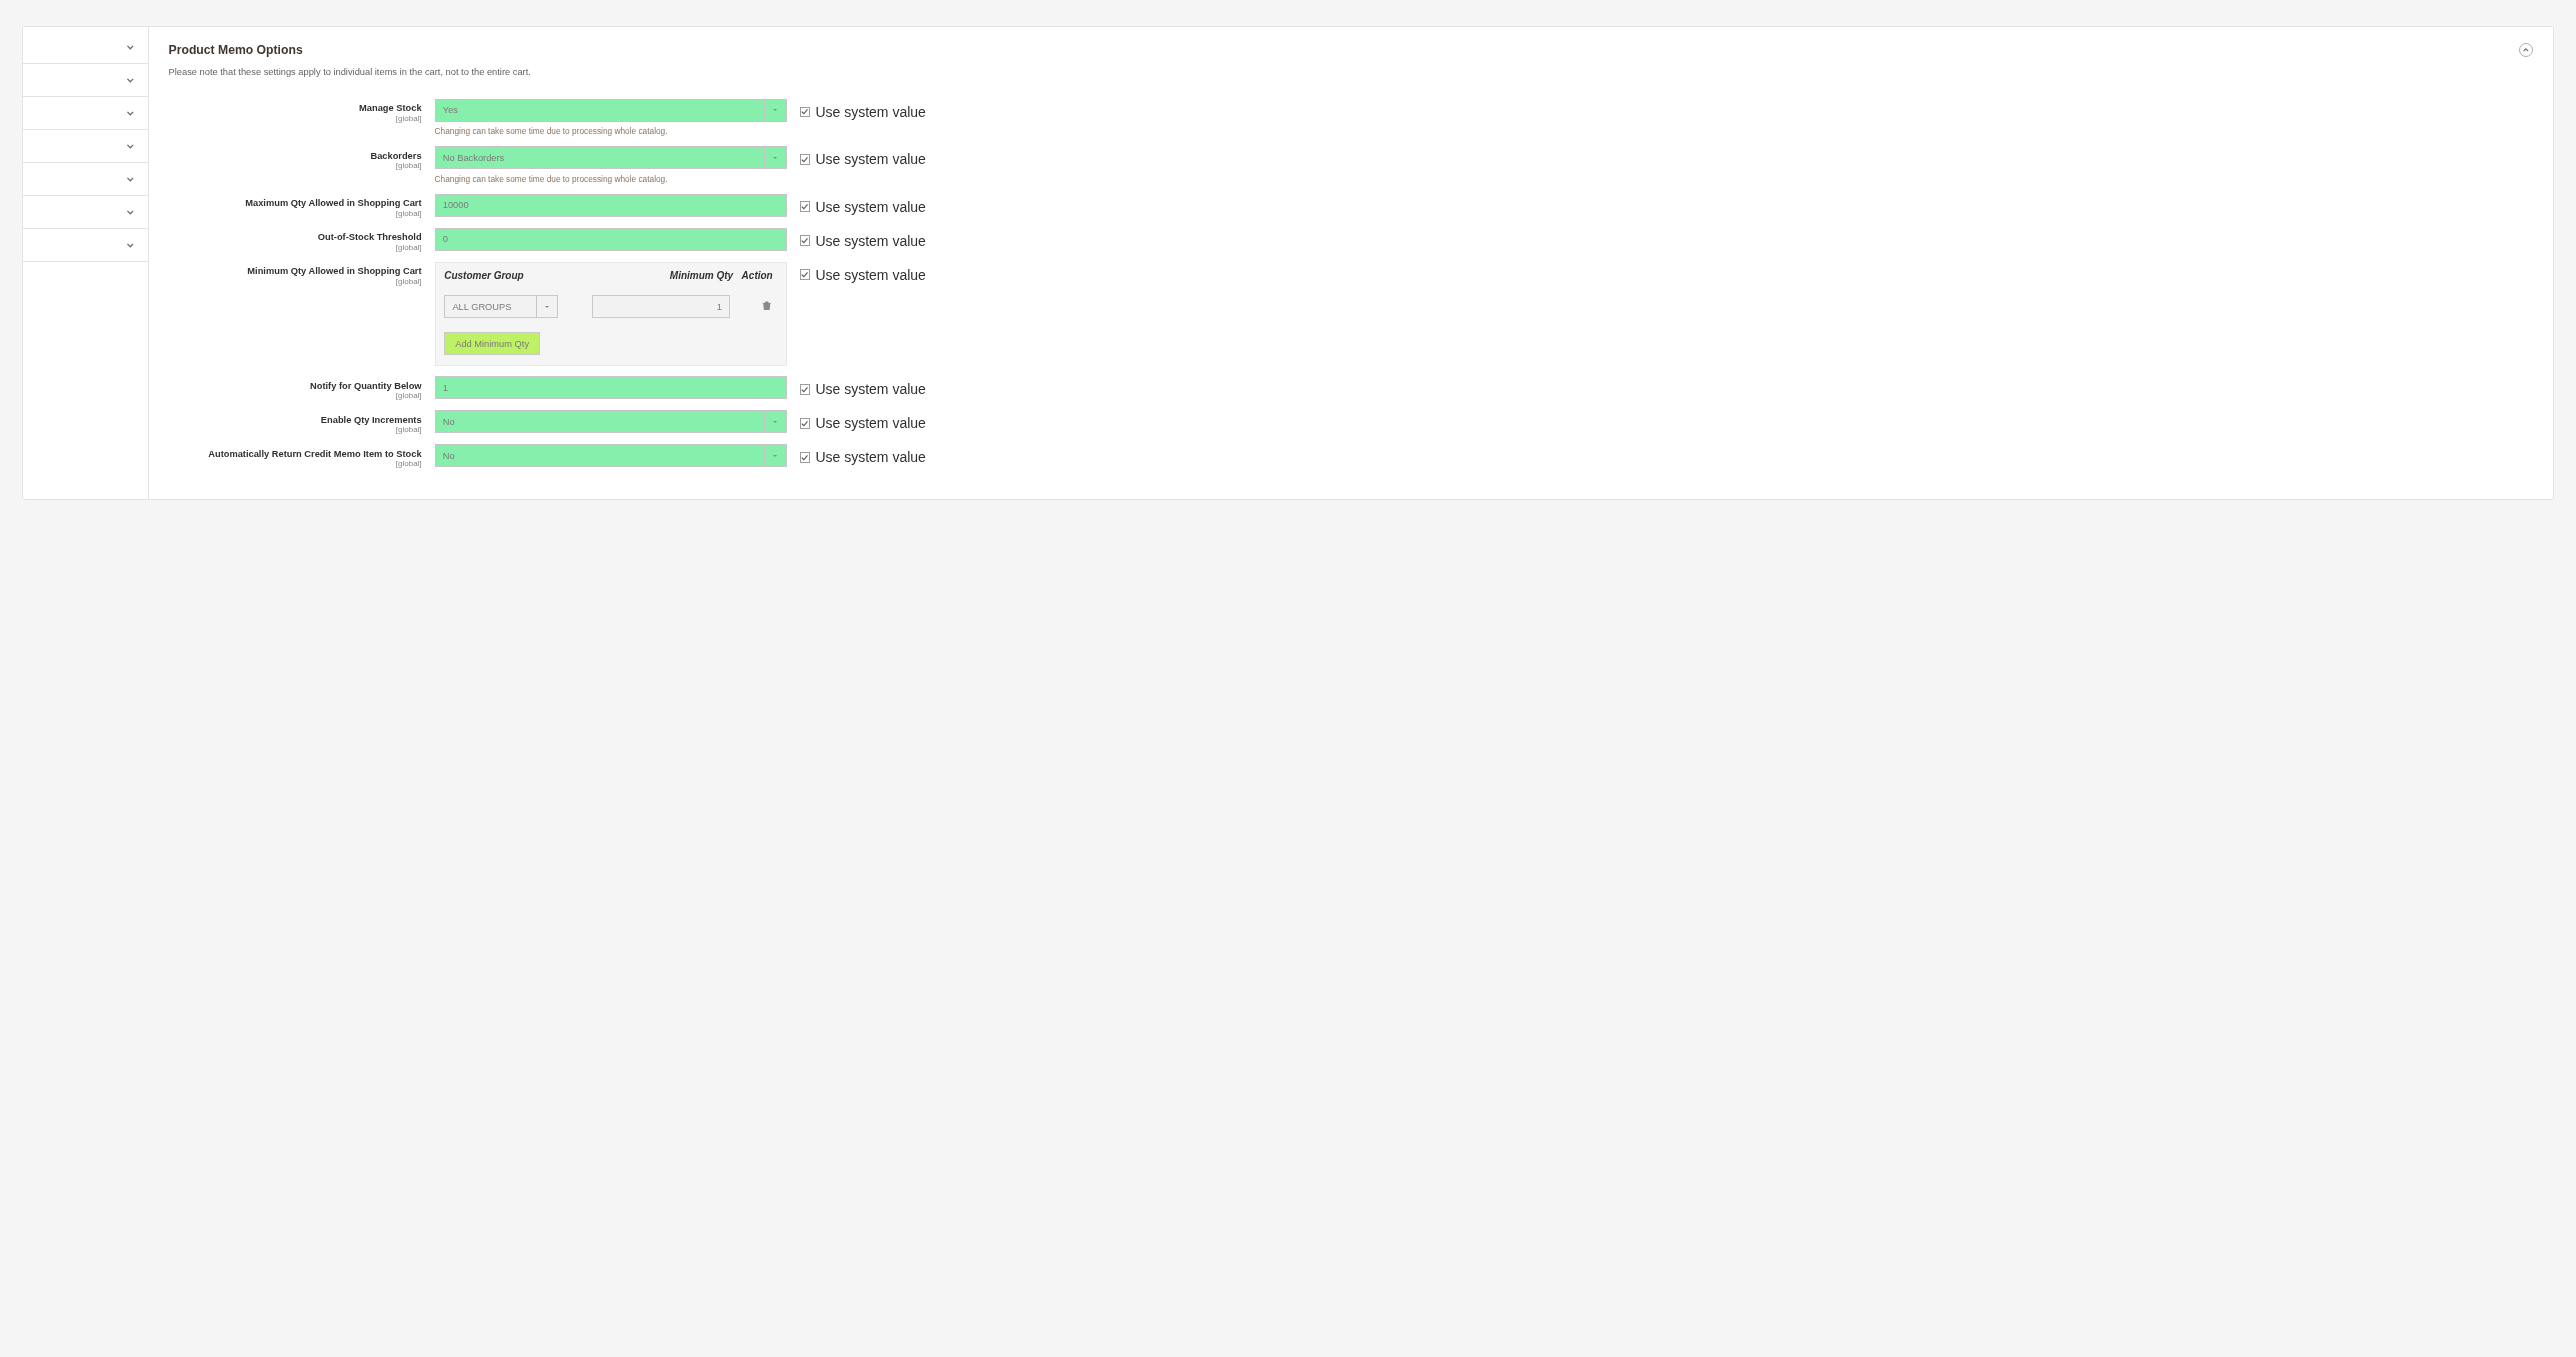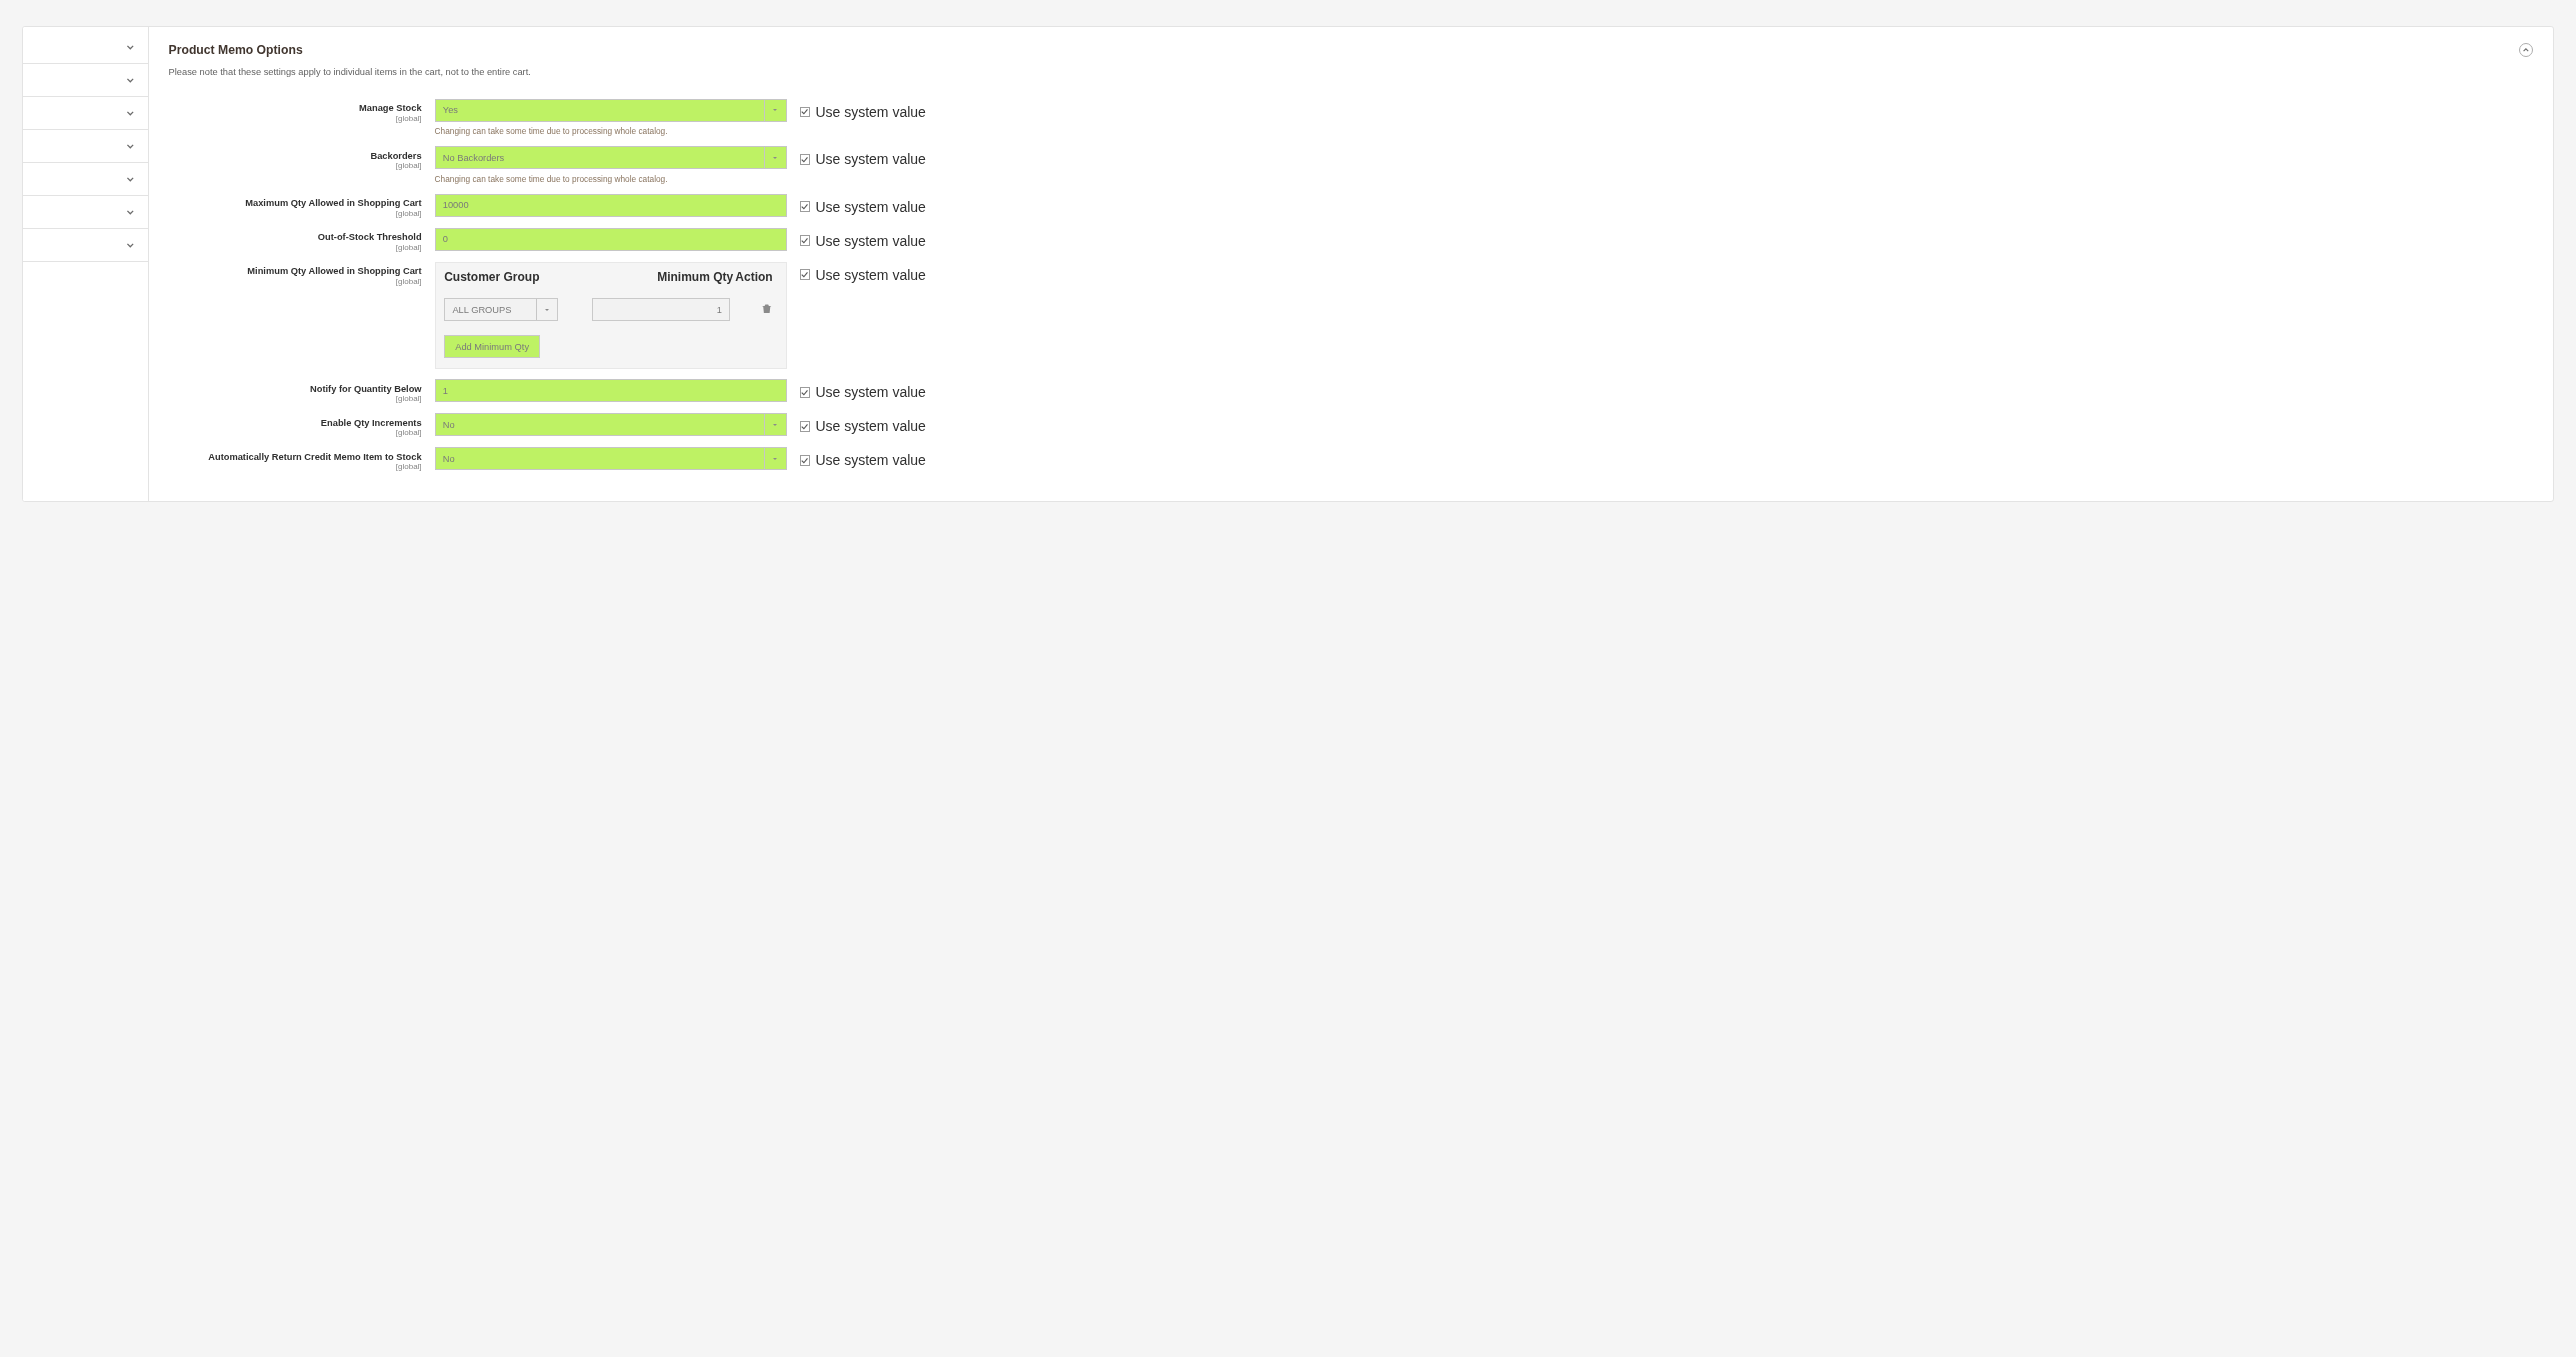--- a/index.html
+++ b/index.html
@@ -86,21 +86,21 @@
 }
 .scope {
   font-size: 8px;
   color: #858585;
   margin-top: 0.7px;
 }
 .field-col {
   width: 352px;
 }
 .control {
-  background: #bef264;
+  background: #86efac;
   border: 0.7px solid #c6c6c6;
   height: 23px;
   display: flex;
   align-items: center;
   padding: 0 7.2px;
   color: #7a7a7a;
   font-size: 9.3px;
   position: relative;
 }
 .control.select { padding-right: 0; }
@@ -144,21 +144,22 @@
   padding: 0;
 }
 .minqty-header, .minqty-row {
   display: flex;
   align-items: center;
   padding: 7.2px 8.6px;
 }
 .minqty-header {
   font-weight: 600;
   color: #303030;
-  font-size: 12px;
+  font-size: 10px;
+  font-style: italic;
 }
 .mq-group { flex: 0 0 148px; }
 .mq-qty { flex: 0 0 141px; text-align: right; }
 .mq-action { flex: 1; text-align: right; padding-right: 4.3px; }
 .minqty-row .control {
   background: #f2f2f2;
   border: 0.7px solid #c9c9c9;
 }
 .minqty-row .mq-group .control { width: 114px; }
 .minqty-row .mq-qty .control { width: 138px; }

